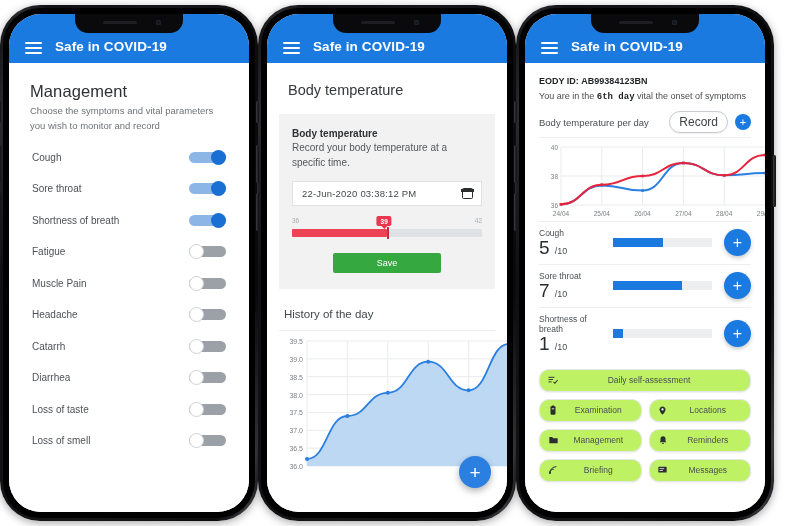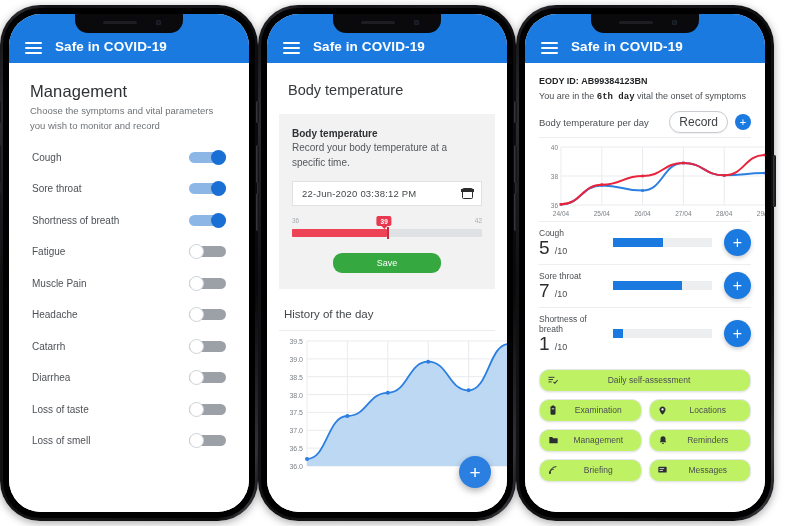--- a/index.html
+++ b/index.html
@@ -99,21 +99,21 @@
   .slider-bubble { position:absolute; left:48.5%; top:-1px; transform:translateX(-50%);
     background:#e8384f; color:#fff; font-size:6.5px; font-weight:bold;
     padding:1.5px 4px; border-radius:2px; }
   .slider-bubble::after { content:""; position:absolute; left:50%; bottom:-3px;
     transform:translateX(-50%); border-left:3px solid transparent;
     border-right:3px solid transparent; border-top:3px solid #e8384f; }
   .slider-track { margin-top:5px; height:8px; background:#dfe1e4; border-radius:1px; position:relative; }
   .slider-fill { position:absolute; left:0; top:0; bottom:0; width:50%; background:#ee4257; border-radius:1px; }
   .slider-thumb { position:absolute; left:50%; top:-2px; width:2px; height:12px; background:#c62c40; }
   .save-btn { display:block; margin:16px auto 0 auto; width:108px; height:20px;
-    background:#35a83f; color:#fff; border:none; border-radius:9px;
+    background:#35a83f; color:#fff; border:none; border-radius:2px;
     font-size:9px; font-family:"Liberation Sans",sans-serif; cursor:pointer; }
 
   .hist-card { margin:19px 12px 0 12px; }
   .hist-title { font-size:11.5px; color:#44484c; padding:0 5px 10px 5px; border-bottom:1px solid #eaecee; }
   .hist-chart { position:relative; height:140px; margin-top:5px; }
 
   .fab { position:absolute; width:32px; height:32px; border-radius:50%;
     background:#2b7fe0; color:#fff; display:flex; align-items:center;
     justify-content:center; font-size:19px; line-height:1;
     box-shadow:0 3px 7px rgba(0,0,0,.3); z-index:20; cursor:pointer; }

